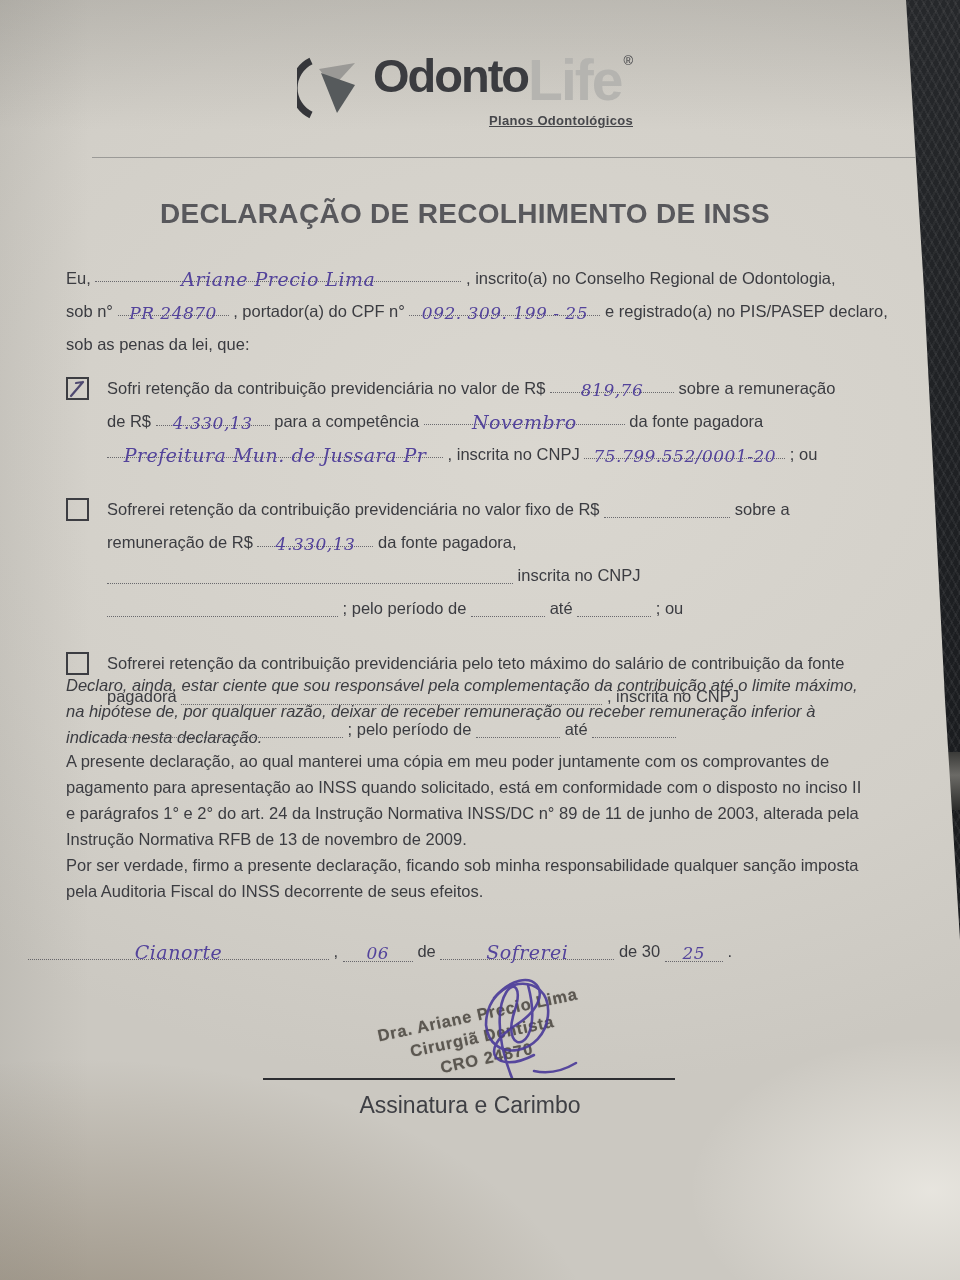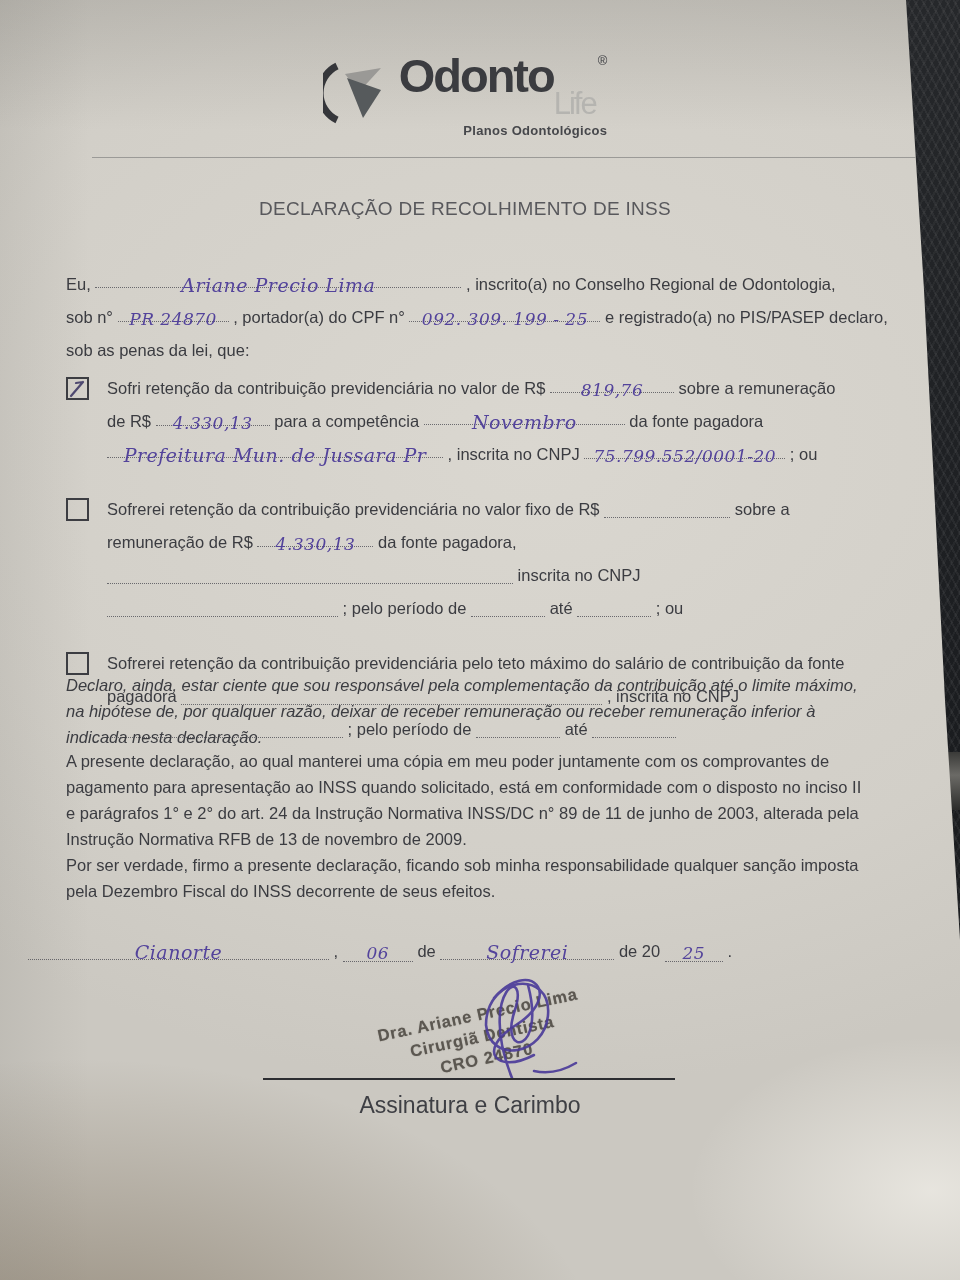--- a/index.html
+++ b/index.html
@@ -23,30 +23,30 @@
       linear-gradient(180deg, rgba(110,108,102,0.22), rgba(110,108,102,0) 130px),
       linear-gradient(90deg, rgba(120,118,112,0.14), rgba(120,118,112,0) 90px),
       radial-gradient(90% 50% at 55% 35%, #dad7d0, #d2cfc8 70%, #cbc8c1);
     color:#3b3c41;
   }
   
   .logo{position:absolute;top:52px;left:0;width:930px;display:flex;justify-content:center;align-items:center;gap:10px;}
   .logo-text{display:flex;flex-direction:column;align-items:flex-end;}
   .brand{display:flex;align-items:flex-start;line-height:1;}
   .brand-bold{font-weight:bold;font-size:47px;letter-spacing:-2px;color:#3b3c40;}
-  .brand-light{font-weight:normal;font-size:31px;letter-spacing:-2px;color:#b5b4b0;margin-top:36px;}
+  .brand-light{font-weight:bold;font-size:57px;letter-spacing:-2px;color:#b5b4b0;}
   .brand-reg{font-size:13px;color:#3b3c40;margin-top:2px;margin-left:2px;}
-  .tagline{font-size:13px;font-weight:bold;color:#46474b;margin-top:4px;letter-spacing:0.3px;}
+  .tagline{font-size:13px;font-weight:bold;color:#46474b;margin-top:4px;letter-spacing:0.3px;text-decoration:underline;}
   .rule{position:absolute;top:157px;left:92px;width:830px;height:1px;background:#9b9a97;}
   
   .title{position:absolute;top:198px;left:0;width:930px;text-align:center;
-    font-size:19px;font-weight:normal;color:#58585c;letter-spacing:0.3px;}
+    font-size:28px;font-weight:bold;color:#58585c;letter-spacing:0.3px;}
   
   .content{position:absolute;left:66px;width:815px;font-size:16.5px;color:#3b3c41;}
-  .intro{top:268px;line-height:33px;}
+  .intro{top:262px;line-height:33px;}
   .line{white-space:nowrap;}
   .blank{display:inline-block;border-bottom:1.5px dotted rgba(70,70,78,0.75);
     text-align:center;padding:0 3px;height:17px;vertical-align:-3px;}
   .hand{font-family:"DejaVu Serif",serif;font-style:italic;color:#53439b;
     font-size:19px;letter-spacing:0.5px;position:relative;top:-1px;white-space:nowrap;}
   .hand.sm{font-size:17px;}
   .items{top:372px;width:790px;}
   .item{display:flex;gap:18px;margin-bottom:22px;}
   .checkbox{flex:0 0 auto;width:19px;height:19px;border:2px solid #3c3d42;margin-top:5px;position:relative;}
   .checkbox svg{position:absolute;left:-1px;top:-2px;}
@@ -165,29 +165,29 @@
         <span>; pelo período de</span>
         <span class="blank" style="min-width:78px;"></span>
         <span>até</span>
         <span class="blank" style="min-width:78px;"></span>
       </div>
     </div>
   </div>
 
   <div class="content para p-declaro" style="position:absolute;">Declaro, ainda, estar ciente que sou responsável pela complementação da contribuição até o limite máximo, na hipótese de, por qualquer razão, deixar de receber remuneração ou receber remuneração inferior à indicada nesta declaração.</div>
   <div class="content para p-presente" style="position:absolute;">A presente declaração, ao qual manterei uma cópia em meu poder juntamente com os comprovantes de pagamento para apresentação ao INSS quando solicitado, está em conformidade com o disposto no inciso II e parágrafos 1° e 2° do art. 24 da Instrução Normativa INSS/DC n° 89 de 11 de junho de 2003, alterada pela Instrução Normativa RFB de 13 de novembro de 2009.</div>
-  <div class="content para p-verdade" style="position:absolute;">Por ser verdade, firmo a presente declaração, ficando sob minha responsabilidade qualquer sanção imposta pela Dezembro Fiscal do INSS decorrente de seus efeitos.</div>
+  <div class="content para p-verdade" style="position:absolute;">Por ser verdade, firmo a presente declaração, ficando sob minha responsabilidade qualquer sanção imposta pela Auditoria Fiscal do INSS decorrente de seus efeitos.</div>
 
   <div class="dateline">
     <span class="blank" style="min-width:295px;"><span class="hand">Cianorte</span></span>
     <span>,</span>
     <span class="blank" style="min-width:64px;"><span class="hand sm">06</span></span>
     <span>de</span>
     <span class="blank" style="min-width:168px;"><span class="hand">Sofrerei</span></span>
-    <span>de 20</span>
+    <span>de 30</span>
     <span class="blank" style="min-width:52px;"><span class="hand sm">25</span></span>
     <span>.</span>
   </div>
 
   <div class="stampzone">
     <div class="stamp">
       <div>Dra. Ariane Precio Lima</div>
       <div>Cirurgiã Dentista</div>
       <div>CRO 24870</div>
     </div>

